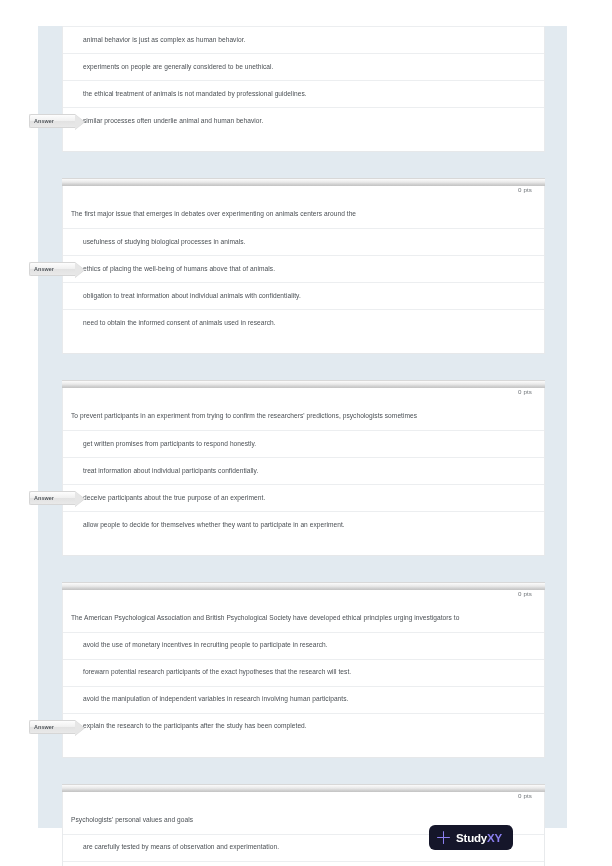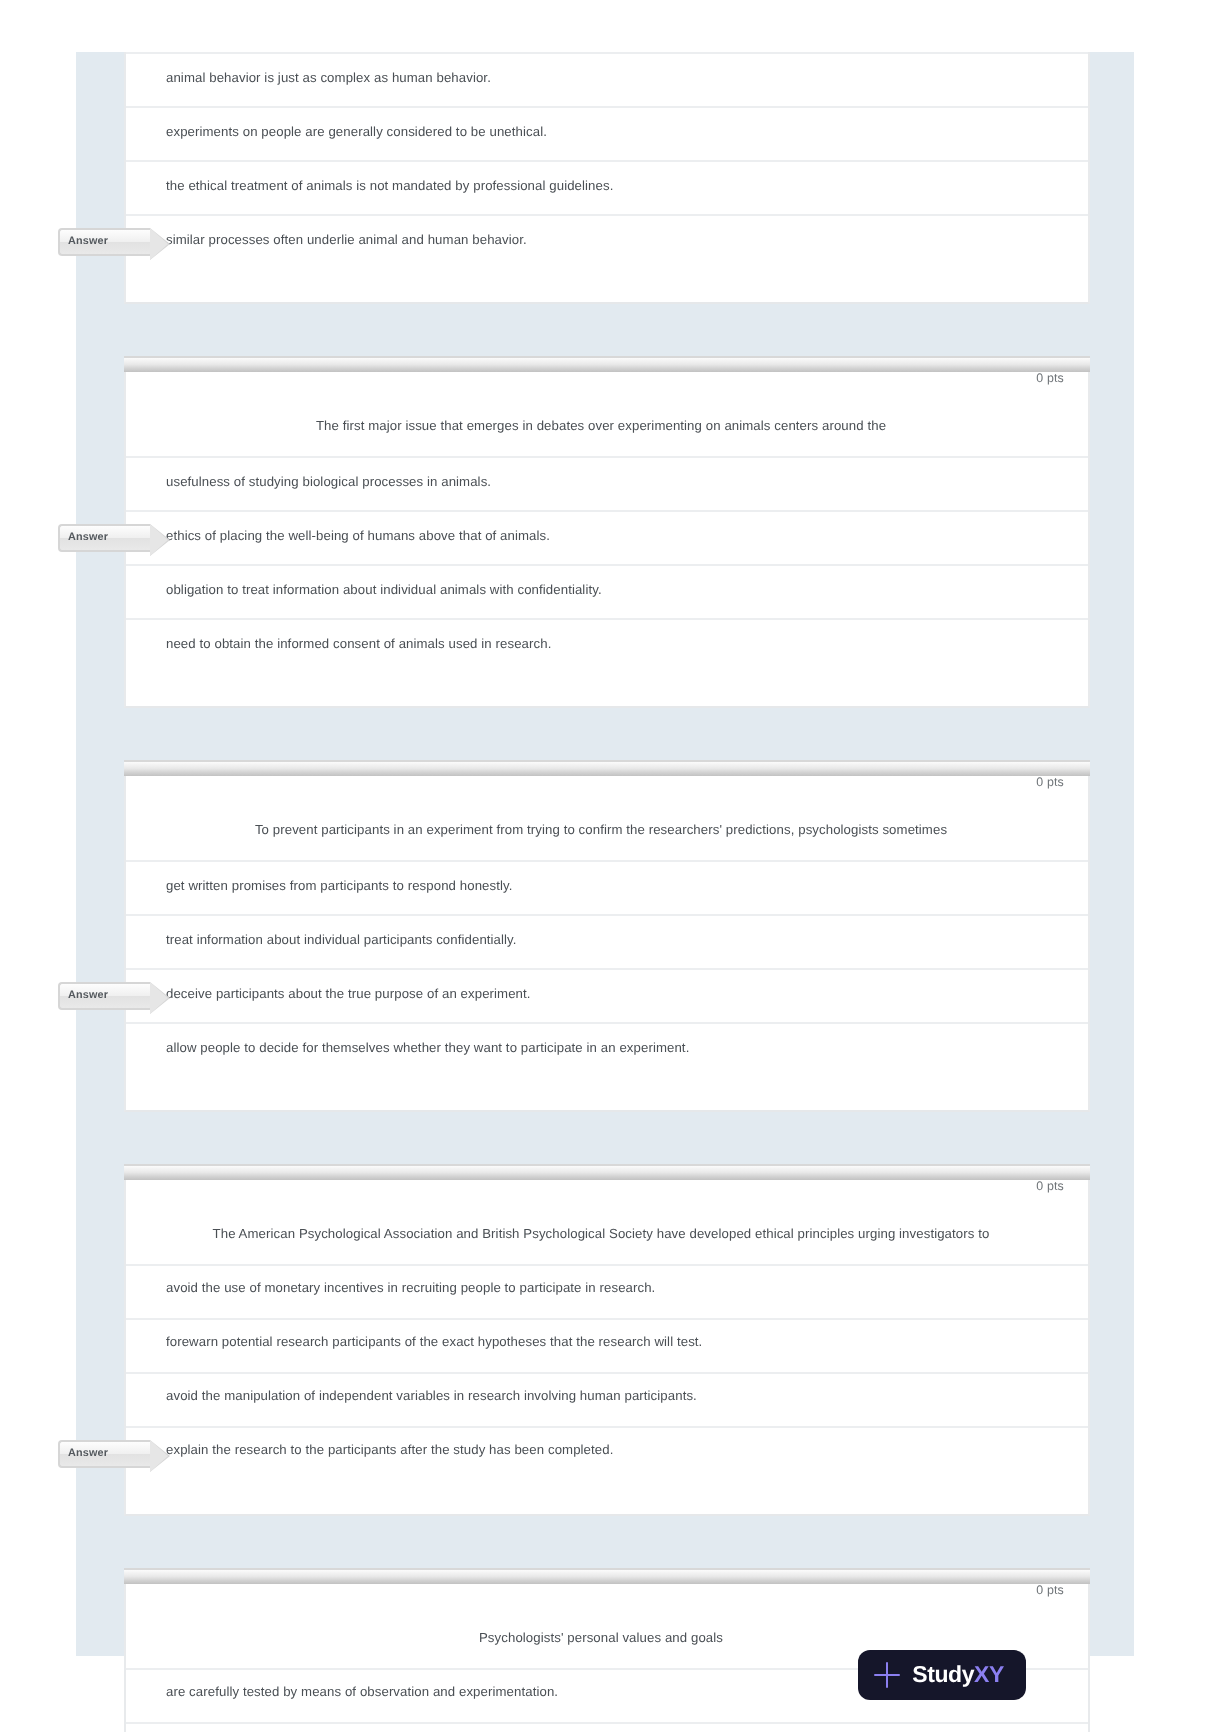--- a/index.html
+++ b/index.html
@@ -11,21 +11,20 @@
     font-family: "Liberation Sans", sans-serif;
     overflow: hidden;
   }
 
   
   #page {
     position: relative;
     width: 521px;
     height: 866px;
     background: #ffffff;
-    text-align: center;
   }
 
   
   #viewer-panel {
     position: absolute;
     left: 38px;
     top: 26px;
     width: 529px;
     height: 802px;
     background: #e2eaf0;

